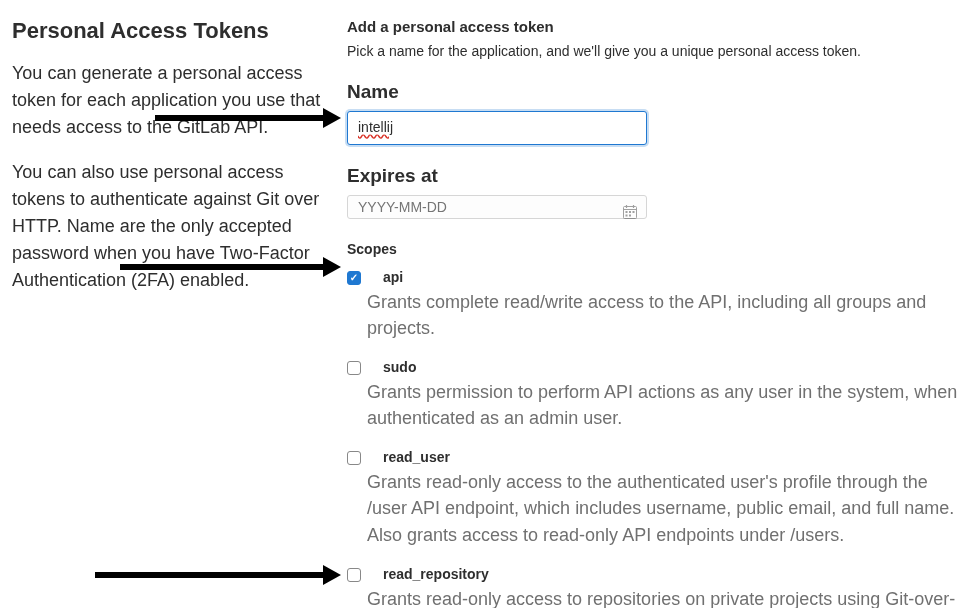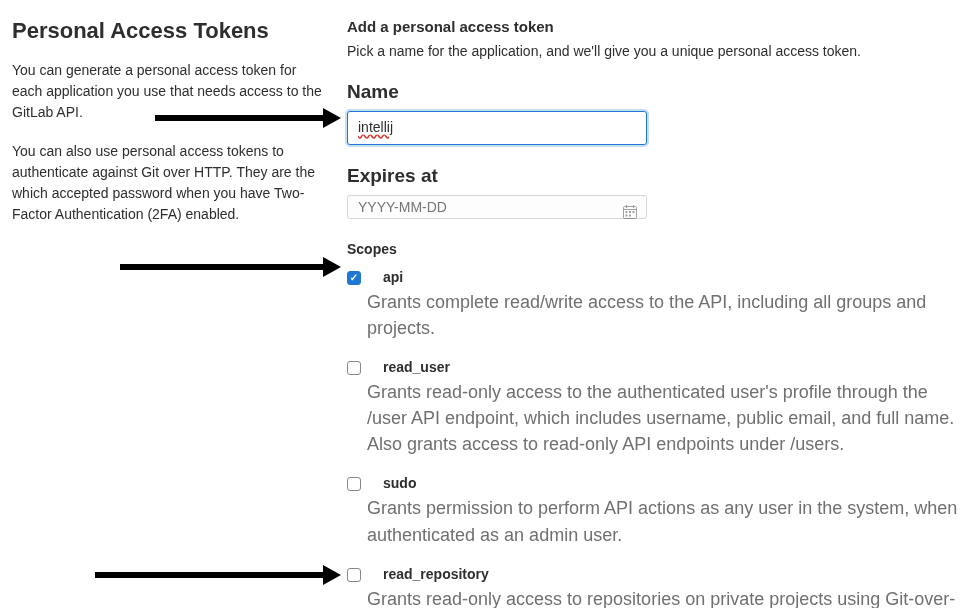--- a/index.html
+++ b/index.html
@@ -28,21 +28,21 @@
     .right-col {
       flex: 1;
     }
     h1.page-title {
       font-size: 22px;
       font-weight: 600;
       color: #2e2e2e;
       margin-bottom: 16px;
     }
     .left-col p {
-      font-size: 14px;
+      font-size: 18px;
       line-height: 1.5;
       color: #2e2e2e;
       margin-bottom: 18px;
     }
     .form-heading {
       font-size: 15px;
       font-weight: 600;
       margin-bottom: 8px;
     }
     .form-subheading {
@@ -187,21 +187,21 @@
     .arrow2 { left: 120px; top: 264px; width: 205px; }
     .arrow3 { left: 95px;  top: 572px; width: 230px; }
   </style>
 </head>
 <body>
 
 <div class="container">
   <div class="left-col">
     <h1 class="page-title">Personal Access Tokens</h1>
     <p>You can generate a personal access token for each application you use that needs access to the GitLab API.</p>
-    <p>You can also use personal access tokens to authenticate against Git over HTTP. They are the which accepted password when you have Two-Factor Authentication (2FA) enabled.</p>
+    <p>You can also use personal access tokens to authenticate against Git over HTTP. Name are the only accepted password when you have Two-Factor Authentication (2FA) enabled.</p>
   </div>
 
   <div class="right-col">
     <div class="form-heading">Add a personal access token</div>
     <div class="form-subheading">Pick a name for the application, and we'll give you a unique personal access token.</div>
 
     <label class="field-label">Name</label>
     <div class="name-input-wrap">
       <input type="text" class="text-input focused" value="" style="">
       <span class="name-input-inner"><span class="name-value">intellij</span></span>
@@ -229,31 +229,31 @@
       <div class="scope-head">
         <span class="scope-check checked"></span>
         <span class="scope-label">api</span>
       </div>
       <div class="scope-desc">Grants complete read/write access to the API, including all groups and projects.</div>
     </div>
 
     <div class="scope-item">
       <div class="scope-head">
         <span class="scope-check"></span>
+        <span class="scope-label">sudo</span>
+      </div>
+      <div class="scope-desc">Grants permission to perform API actions as any user in the system, when authenticated as an admin user.</div>
+    </div>
+
+    <div class="scope-item">
+      <div class="scope-head">
+        <span class="scope-check"></span>
         <span class="scope-label">read_user</span>
       </div>
       <div class="scope-desc">Grants read-only access to the authenticated user's profile through the /user API endpoint, which includes username, public email, and full name. Also grants access to read-only API endpoints under /users.</div>
-    </div>
-
-    <div class="scope-item">
-      <div class="scope-head">
-        <span class="scope-check"></span>
-        <span class="scope-label">sudo</span>
-      </div>
-      <div class="scope-desc">Grants permission to perform API actions as any user in the system, when authenticated as an admin user.</div>
     </div>
 
     <div class="scope-item">
       <div class="scope-head">
         <span class="scope-check"></span>
         <span class="scope-label">read_repository</span>
       </div>
       <div class="scope-desc">Grants read-only access to repositories on private projects using Git-over-HTTP (not using the API).</div>
     </div>
 

